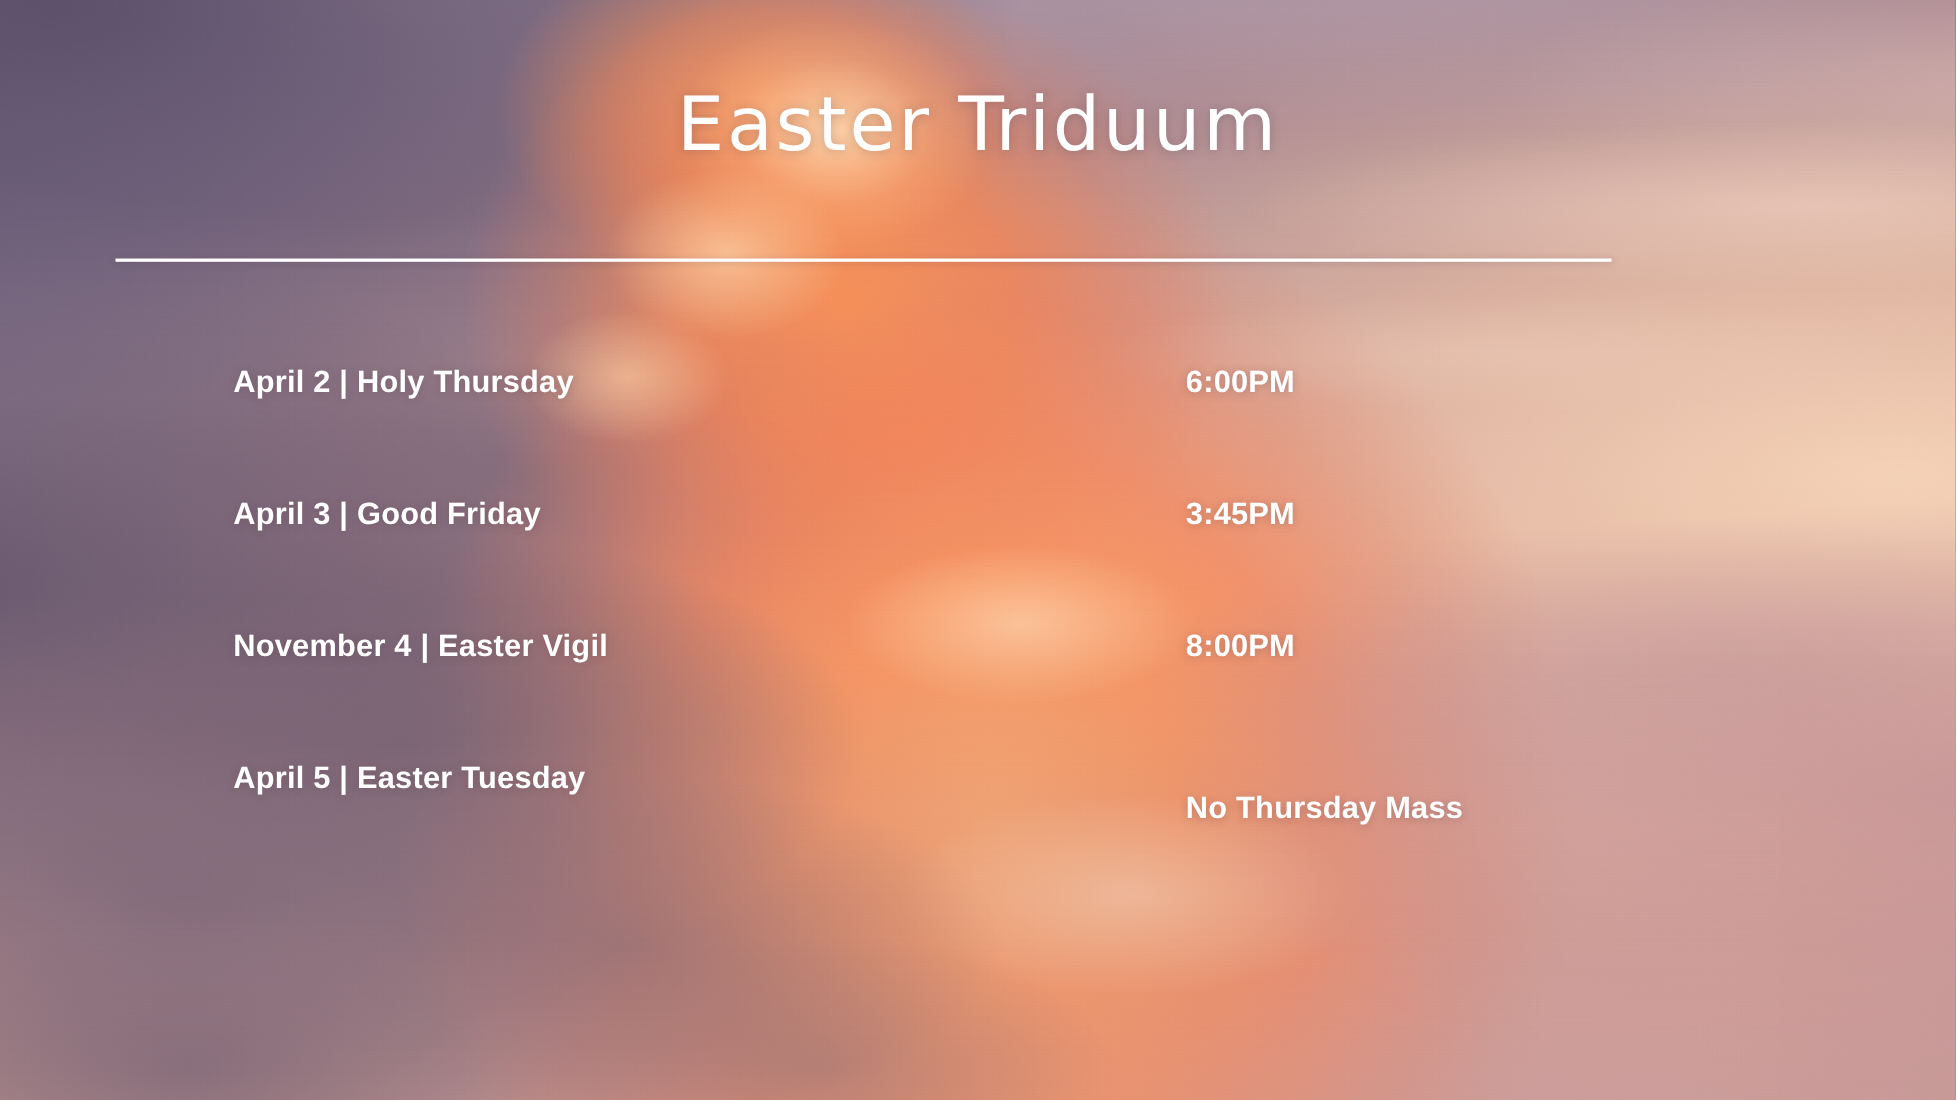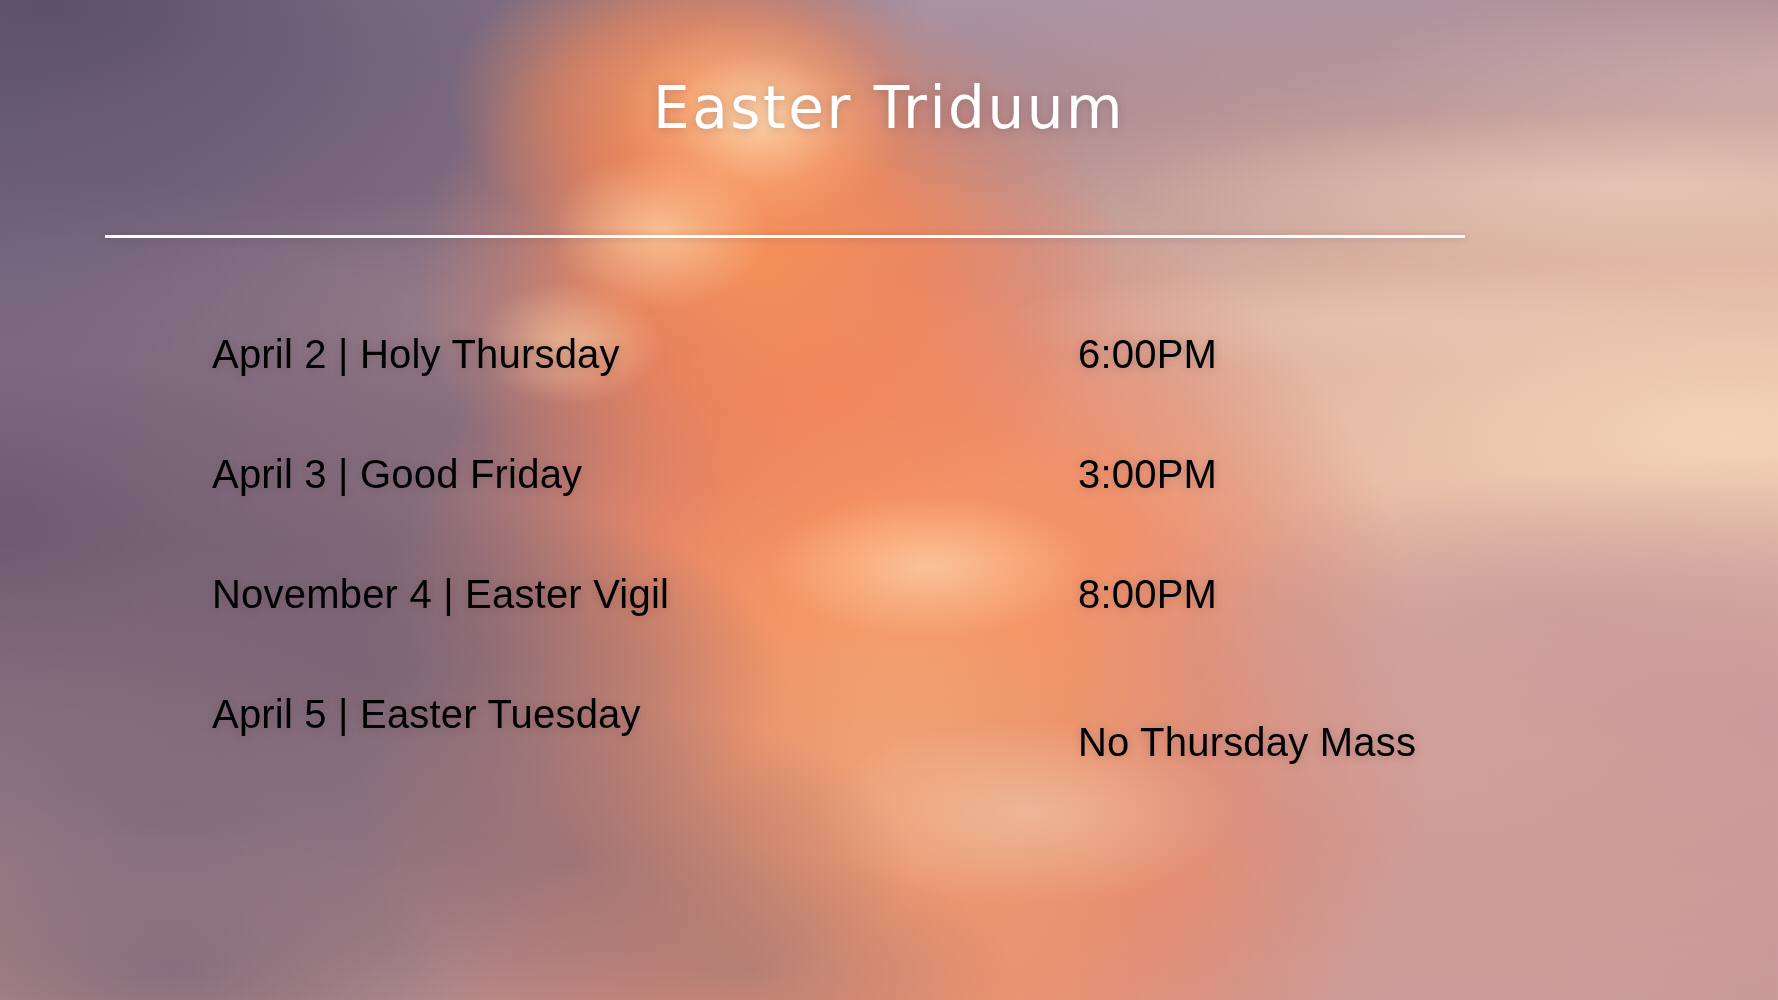--- a/index.html
+++ b/index.html
@@ -141,21 +141,21 @@
   
   .content { position: absolute; inset: 0; }
 
   .title {
     position: absolute;
     top: 78px;
     left: 0;
     right: 0;
     text-align: center;
     color: #ffffff;
-    font-size: 58px;
+    font-size: 68px;
     line-height: 1.05;
     font-weight: 500;
     letter-spacing: 2.5px;
     font-family: "DejaVu Sans", sans-serif;
     text-shadow: 0 1px 10px rgba(70,50,70,0.28);
     white-space: nowrap;
   }
 
   .rule {
     position: absolute;
@@ -176,24 +176,24 @@
 
   .row {
     display: flex;
     align-items: flex-start;
     justify-content: space-between;
     height: 120px;
   }
 
   .row-label,
   .row-time {
-    color: #000000;
-    font-size: 40px;
+    color: #ffffff;
+    font-size: 28px;
     line-height: 1.22;
-    font-weight: 400;
+    font-weight: 700;
     letter-spacing: .2px;
     text-shadow: 0 1px 8px rgba(90,60,70,0.30);
     white-space: nowrap;
   }
 
   .row-time-wrap {
     position: absolute;
     right: -492px;
     width: 700px;
     text-align: left;
@@ -232,21 +232,21 @@
       <div class="row">
         <span class="row-label">April 2 | Holy Thursday</span>
         <span class="row-time-wrap">
           <span class="row-time">6:00PM</span>
         </span>
       </div>
 
       <div class="row">
         <span class="row-label">April 3 | Good Friday</span>
         <span class="row-time-wrap">
-          <span class="row-time">3:00PM</span>
+          <span class="row-time">3:45PM</span>
         </span>
       </div>
 
       <div class="row">
         <span class="row-label">November 4 | Easter Vigil</span>
         <span class="row-time-wrap">
           <span class="row-time">8:00PM</span>
         </span>
       </div>
 

